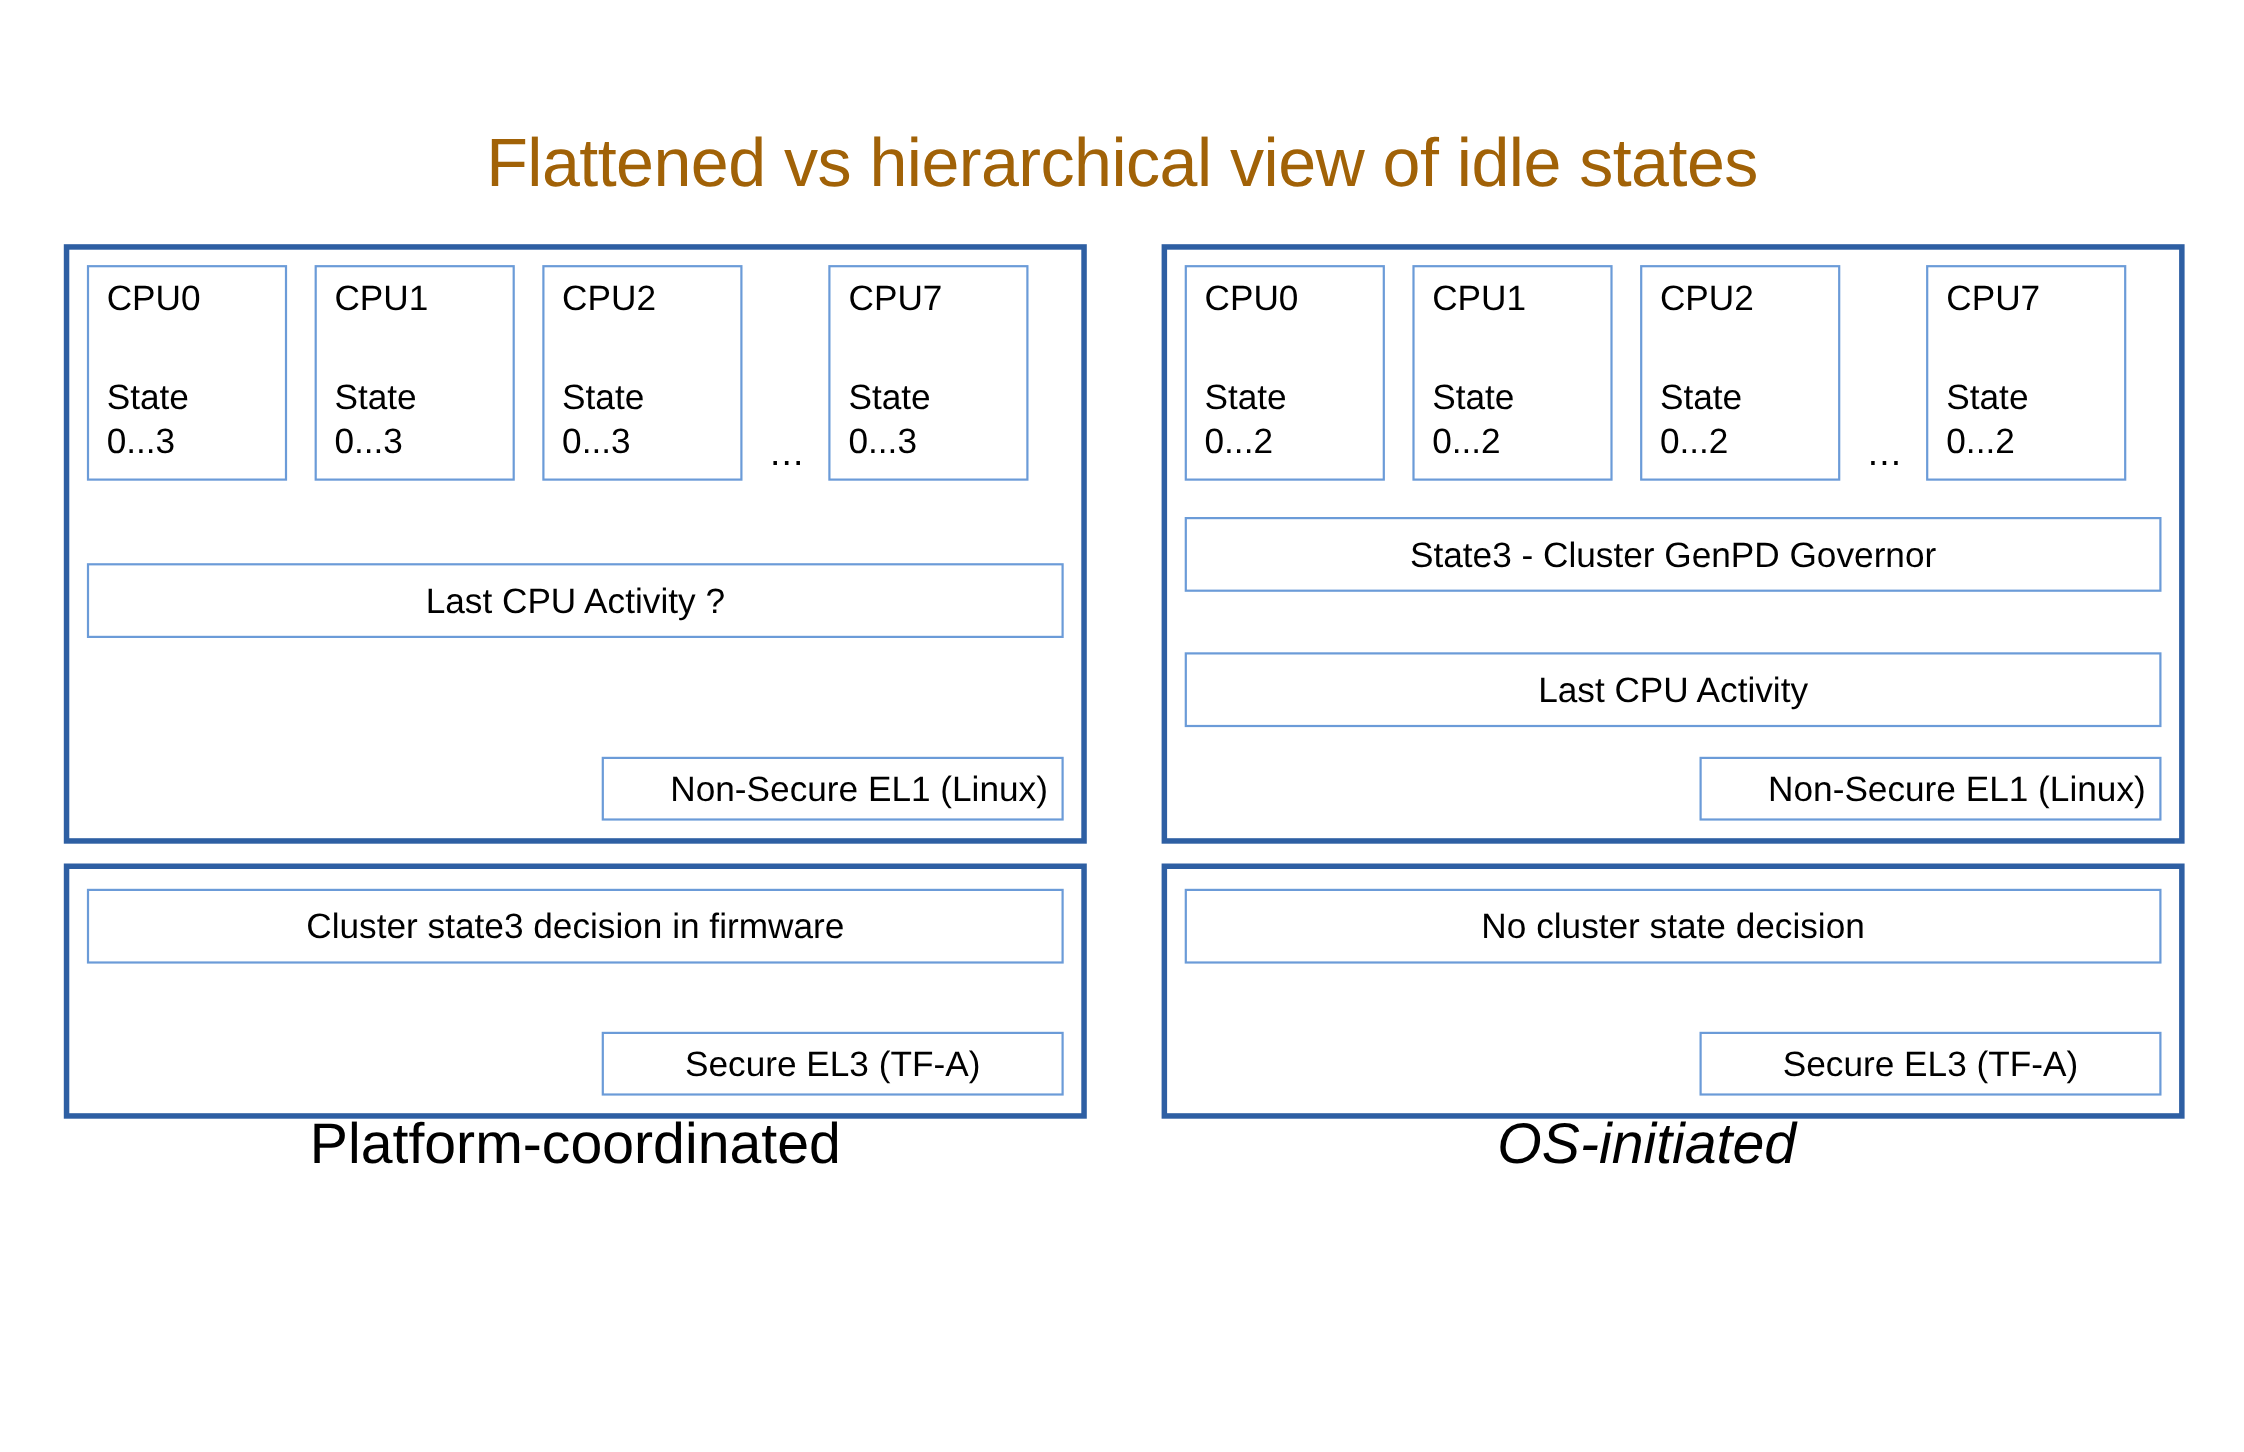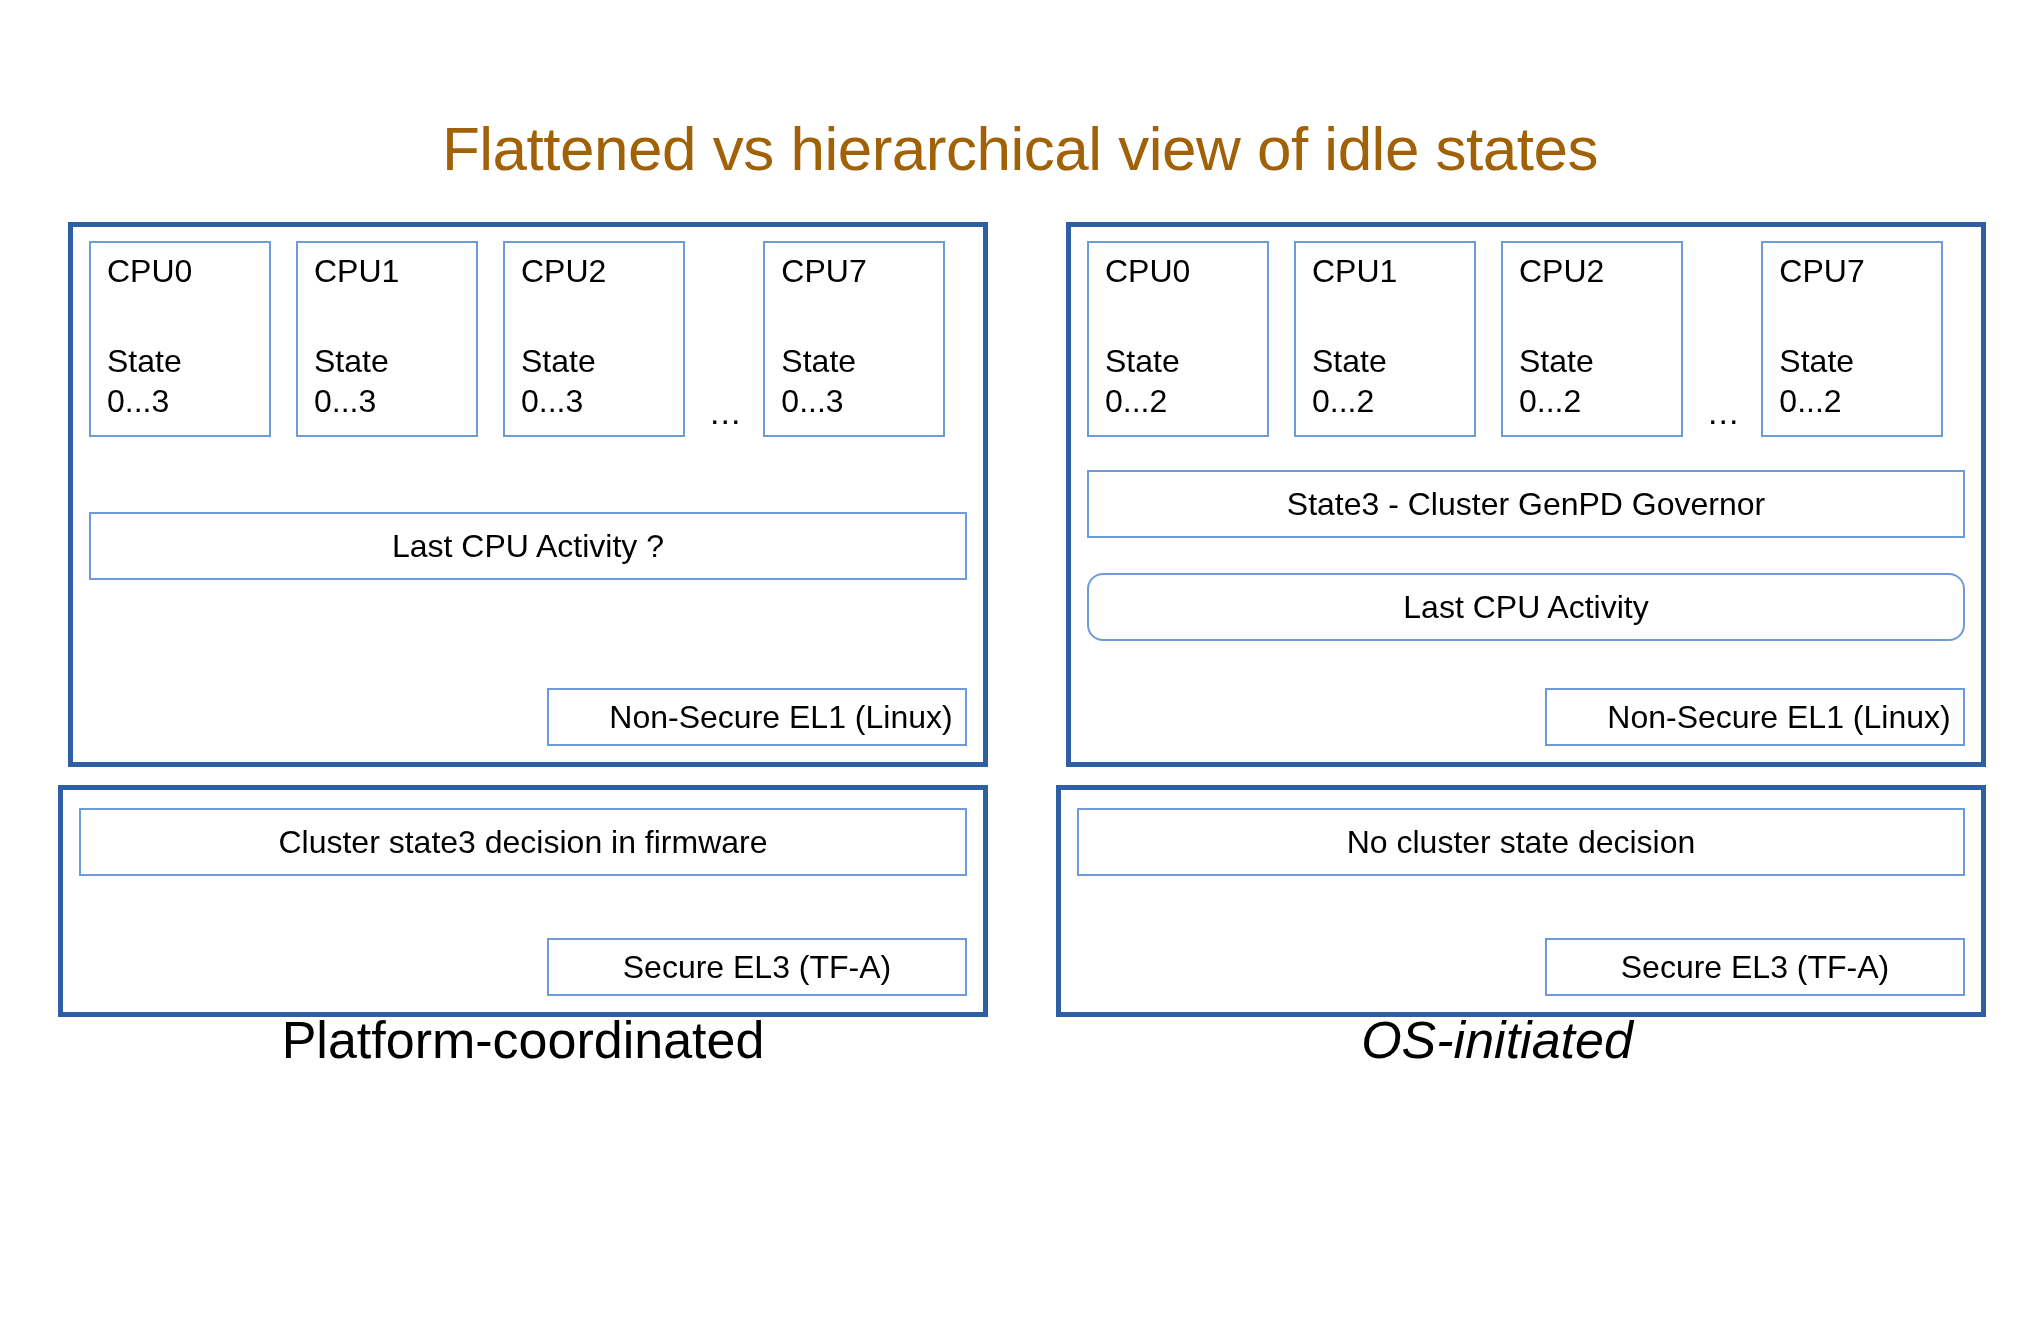--- a/index.html
+++ b/index.html
@@ -46,21 +46,21 @@
   .column.left  { left: 58px; }
   .column.right { left: 1056px; }
 
   
   .panel {
     box-sizing: border-box;
     border: 5px solid #2e5fa3;
     background: #ffffff;
     position: relative;
   }
-  .panel.os-panel  { height: 545px; margin-left: 10px; }
+  .panel.os-panel  { height: 545px; }
   .panel.fw-panel  { height: 232px; margin-top: 18px; }
 
   
   .cpu-row {
     position: absolute;
     top: 14px;
     left: 16px;
     right: 16px;
     height: 196px;
     display: flex;
@@ -111,21 +111,21 @@
     justify-content: center;
     font-size: 32px;
     white-space: nowrap;
   }
 
   
   .bar.last-activity-left { top: 285px; }
 
   
   .bar.governor { top: 243px; }
-  .bar.last-activity-right { top: 346px; border-radius: 16px; }
+  .bar.last-activity-right { top: 366px; }
 
   
   .tag-box {
     box-sizing: border-box;
     border: 2px solid #6b9bd8;
     background: #ffffff;
     position: absolute;
     right: 16px;
     width: 420px;
     height: 58px;

